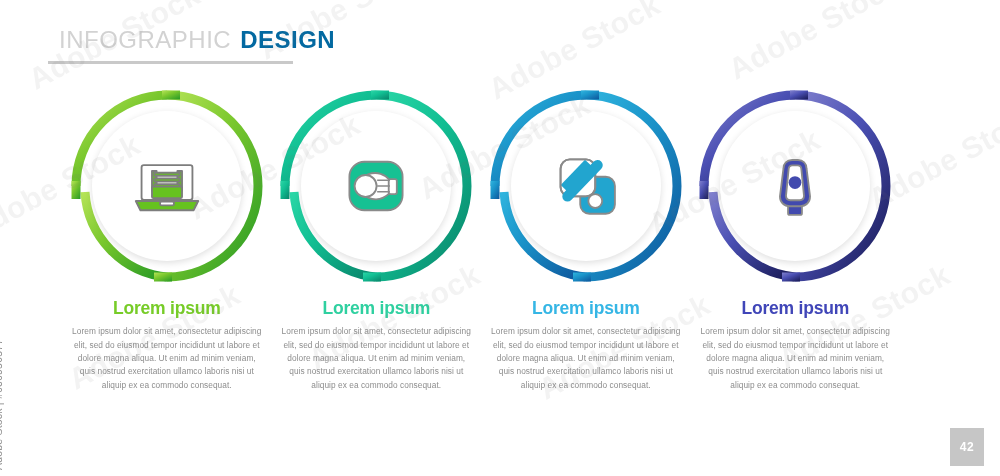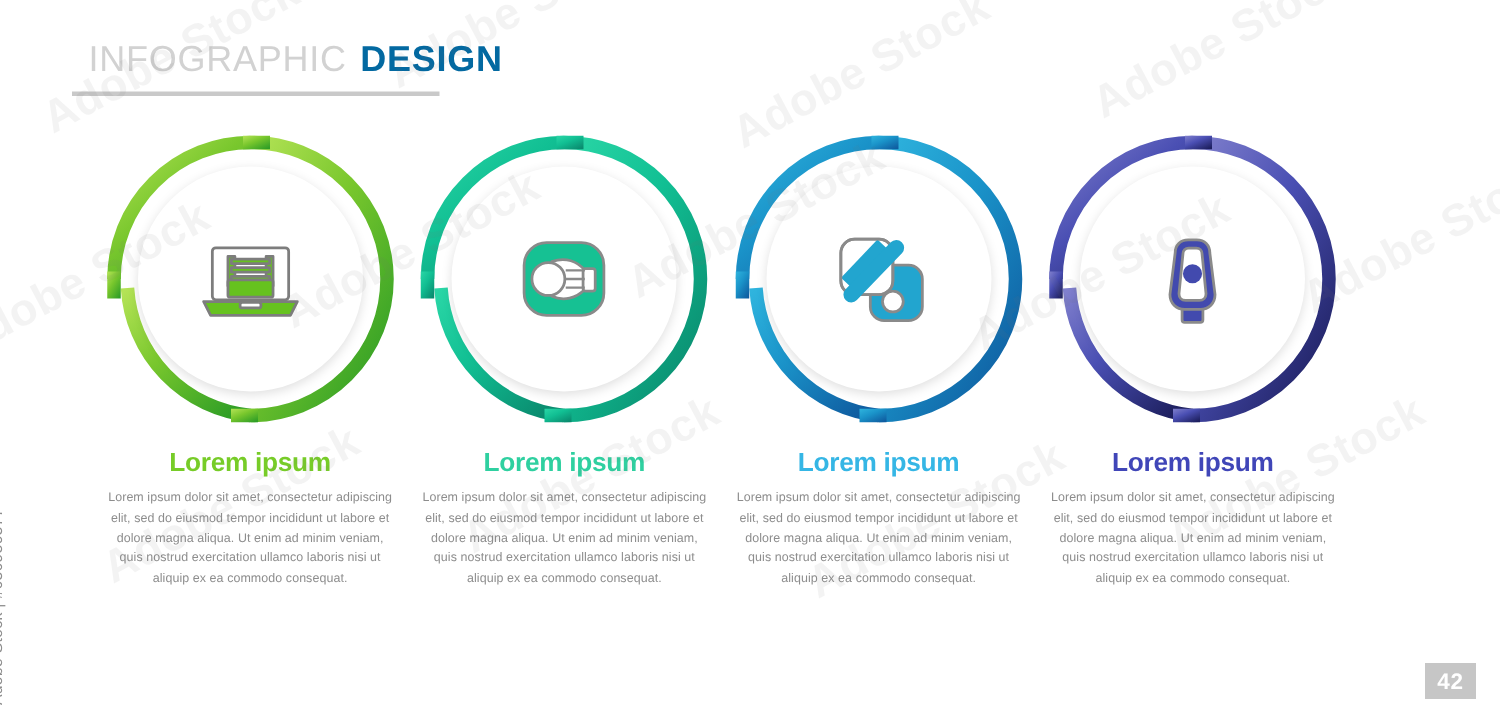--- a/index.html
+++ b/index.html
@@ -43,24 +43,24 @@
     transform: rotate(-90deg);
     transform-origin: left bottom;
     white-space: nowrap;
     letter-spacing: 0.2px;
   }
   .wm-badge {
     position: absolute;
     right: 16px;
     bottom: 10px;
     width: 34px;
-    height: 24px;
+    height: 38px;
     background: #c6c6c6;
     color: #ffffff;
-    font-size: 15px;
+    font-size: 12px;
     font-weight: 700;
     display: flex;
     align-items: center;
     justify-content: center;
     letter-spacing: 0.5px;
     z-index: 70;
   }
 
   
   .header {

